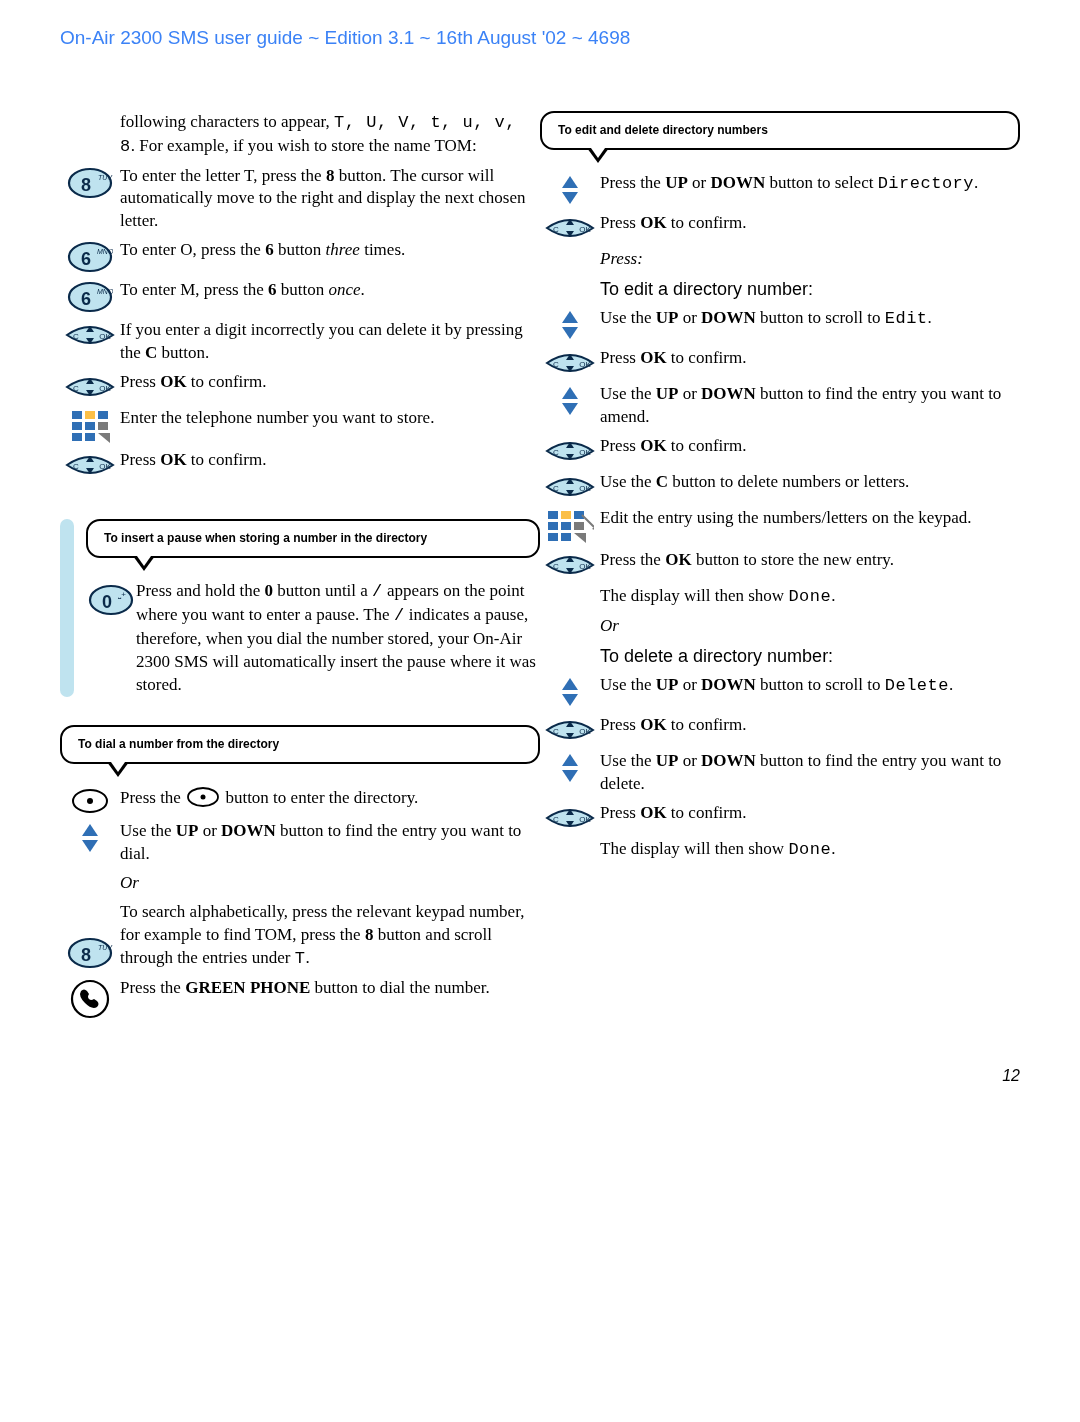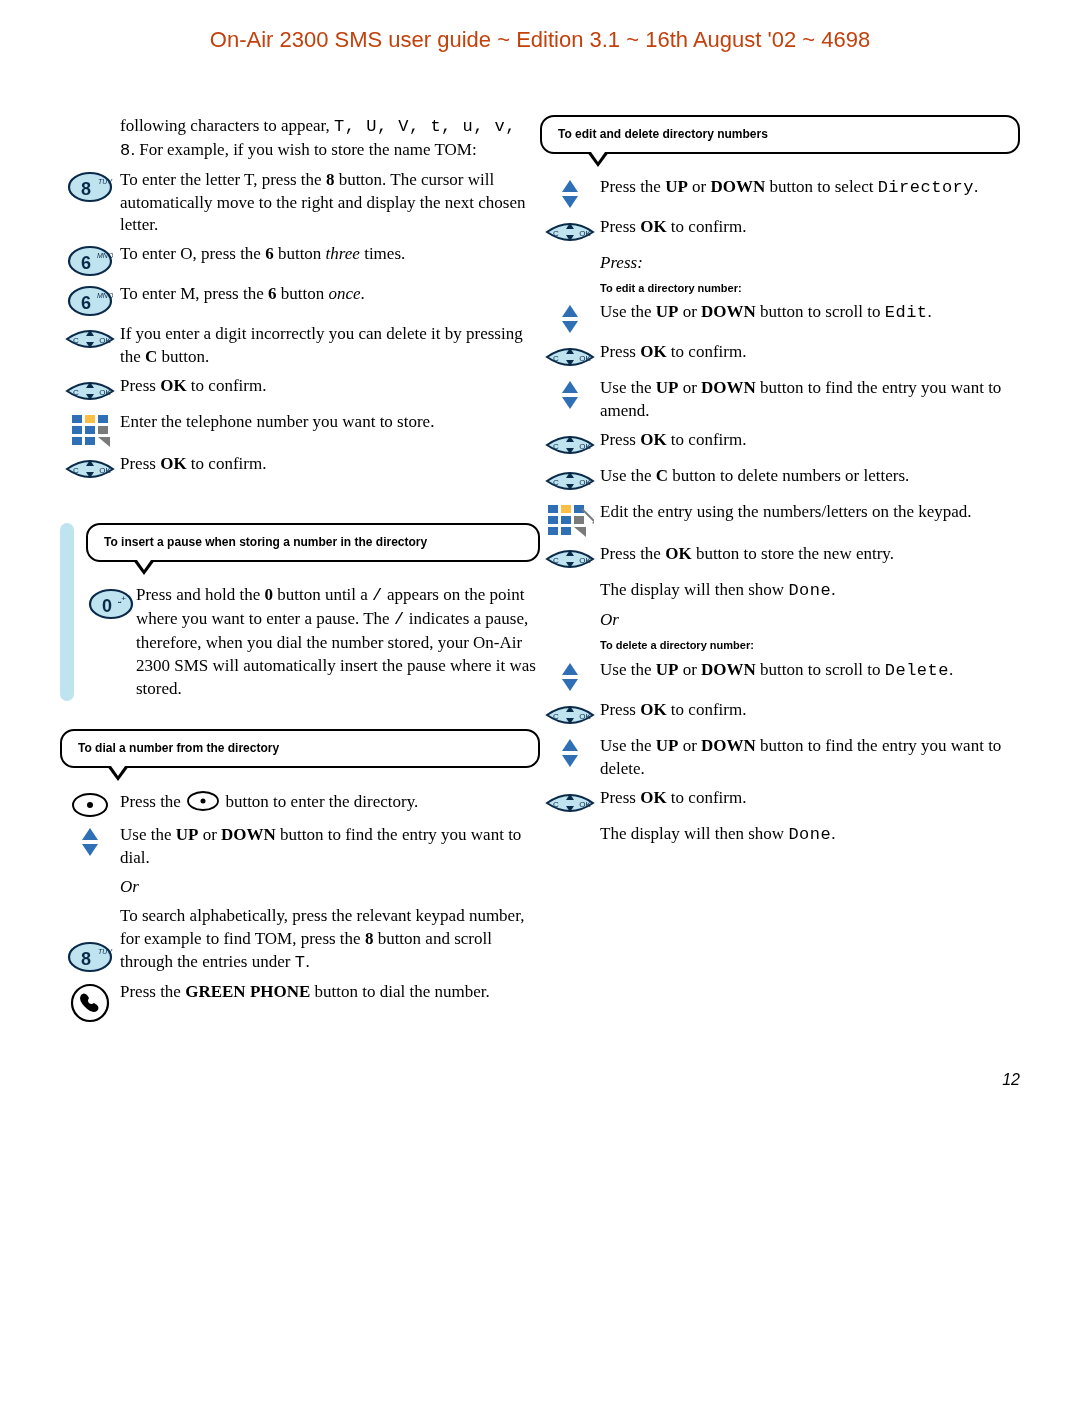--- a/index.html
+++ b/index.html
@@ -10,25 +10,24 @@
     line-height: 1.35;
     color: #000;
     background: #fff;
     width: 1080px;
   }
   .page {
     padding: 25px 60px 40px 60px;
     box-sizing: border-box;
   }
   .header {
-    text-align: center;
     font-family: "Trebuchet MS", "Lucida Grande", Verdana, sans-serif;
-    font-size: 22px;
+    font-size: 19px;
     margin-bottom: 60px;
-    color: #c2410c;
+    color: #3b82f6;
   }
   .columns {
     display: flex;
     margin-top: 20px;
   }
   .col {
     flex: 1;
     min-width: 0;
   }
   .step {
@@ -94,22 +93,22 @@
     width: 14px;
     background: #bfe3ef;
     border-radius: 7px;
     margin-right: 12px;
   }
   .pause-content { flex: 1; }
   .pause-step { display: flex; }
   .pause-step .icon-col { width: 50px; flex-shrink: 0; display:flex; justify-content:center; padding-top:4px;}
   .subhead {
     font-family: "Trebuchet MS", "Lucida Grande", Verdana, sans-serif;
-    font-weight: bold;
-    font-size: 11px;
+    font-weight: normal;
+    font-size: 18px;
     margin: 6px 0 6px 0;
   }
   .ital { font-style: italic; }
   .plain { margin-left: 60px; margin-bottom: 6px; }
   .pagenum {
     text-align: right;
     font-style: italic;
     font-family: Liberation Sans, sans-serif;
     margin-top: 40px;
     font-size: 16px;

